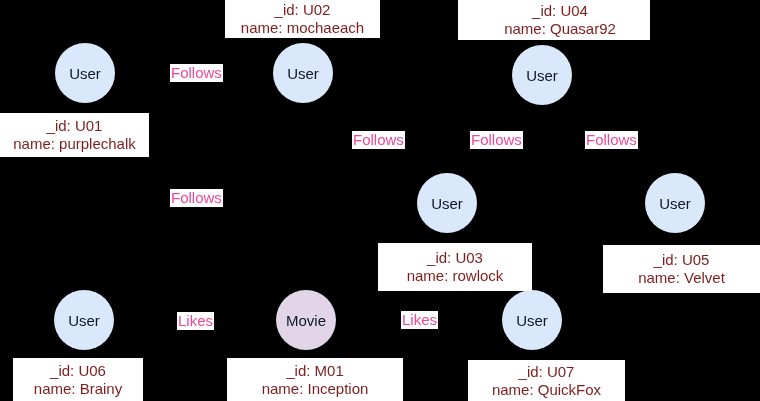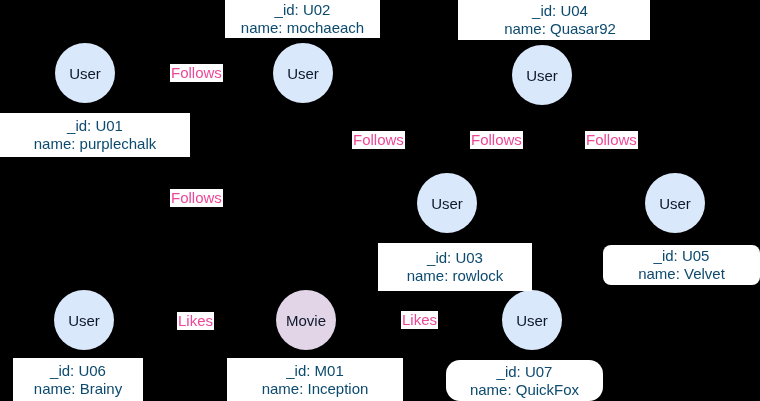--- a/index.html
+++ b/index.html
@@ -18,21 +18,21 @@
     border-radius: 50%;
     display: flex;
     align-items: center;
     justify-content: center;
     font-size: 15px;
     color: #0f172a;
   }
   .meta {
     position: absolute;
     background: #ffffff;
-    color: #0c4a6e;
+    color: #7f1d1d;
     display: flex;
     flex-direction: column;
     align-items: center;
     justify-content: center;
     text-align: center;
     font-size: 15px;
     line-height: 18px;
   }
   .edge-label {
     position: absolute;
@@ -51,49 +51,49 @@
 
   <div class="circle" style="left: 55px; top: 43px; background-color: rgb(218, 232, 252);">User</div>
   <div class="circle" style="left: 273px; top: 43px; background-color: rgb(218, 232, 252);">User</div>
   <div class="circle" style="left: 512px; top: 45px; background-color: rgb(218, 232, 252);">User</div>
   <div class="circle" style="left: 417px; top: 173px; background-color: rgb(218, 232, 252);">User</div>
   <div class="circle" style="left: 645px; top: 173px; background-color: rgb(218, 232, 252);">User</div>
   <div class="circle" style="left: 54px; top: 290px; background-color: rgb(218, 232, 252);">User</div>
   <div class="circle" style="left: 276px; top: 290px; background-color: rgb(225, 213, 231);">Movie</div>
   <div class="circle" style="left: 502px; top: 290px; background-color: rgb(218, 232, 252);">User</div>
 
-  <div class="meta" style="left:0px;   top:113px; width:190px; height:44px;">
+  <div class="meta" style="left:0px;   top:113px; width:149px; height:44px;">
     <div>_id: U01</div>
     <div>name: purplechalk</div>
   </div>
   <div class="meta" style="left:225px; top:0px;   width:155px; height:38px;">
     <div>_id: U02</div>
     <div>name: mochaeach</div>
   </div>
   <div class="meta" style="left:458px; top:0px;   width:180px; height:40px;padding-left:12px;">
     <div>_id: U04</div>
     <div>name: Quasar92</div>
   </div>
   <div class="meta" style="left:378px; top:243px; width:154px; height:48px;">
     <div>_id: U03</div>
     <div>name: rowlock</div>
   </div>
-  <div class="meta" style="left:603px; top:245px; width:157px; height:40px;border-radius:8px;">
+  <div class="meta" style="left:603px; top:245px; width:157px; height:48px;">
     <div>_id: U05</div>
     <div>name: Velvet</div>
   </div>
   <div class="meta" style="left:13px;  top:358px; width:130px; height:43px;">
     <div>_id: U06</div>
     <div>name: Brainy</div>
   </div>
   <div class="meta" style="left:227px; top:358px; width:176px; height:43px;">
     <div>_id: M01</div>
     <div>name: Inception</div>
   </div>
-  <div class="meta" style="left:446px; top:360px; width:157px; height:41px;border-radius:14px;">
+  <div class="meta" style="left:468px; top:360px; width:157px; height:41px;">
     <div>_id: U07</div>
     <div>name: QuickFox</div>
   </div>
 
   <div class="edge-label" style="left:170px; top:64px;">Follows</div>
   <div class="edge-label" style="left:170px; top:189px;">Follows</div>
   <div class="edge-label" style="left:352px; top:131px;">Follows</div>
   <div class="edge-label" style="left:470px; top:131px;">Follows</div>
   <div class="edge-label" style="left:585px; top:131px;">Follows</div>
   <div class="edge-label" style="left:177px; top:312px;">Likes</div>

